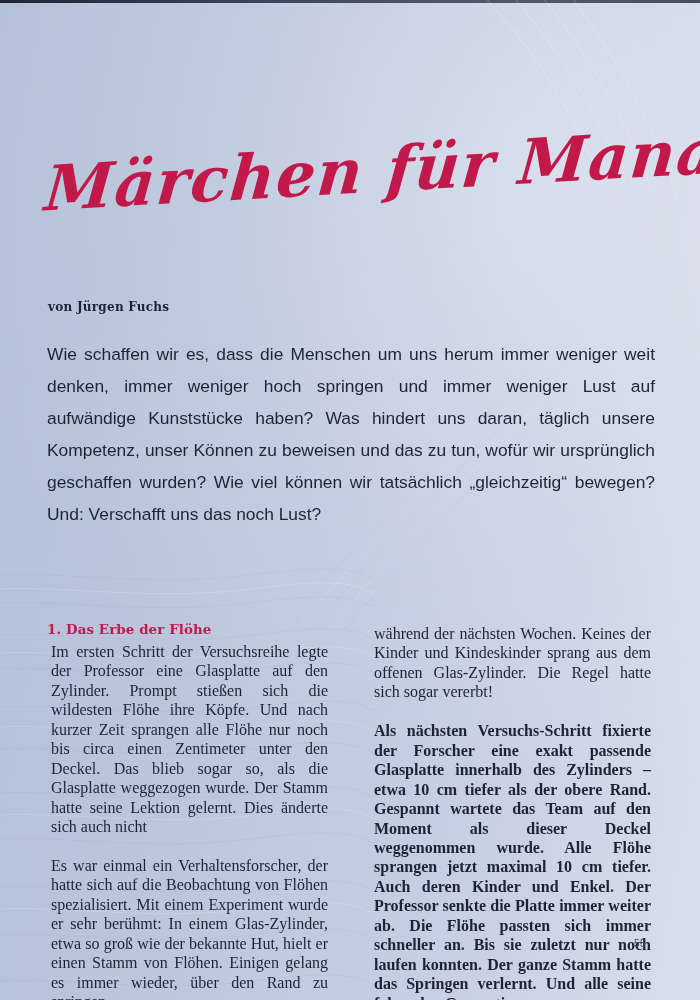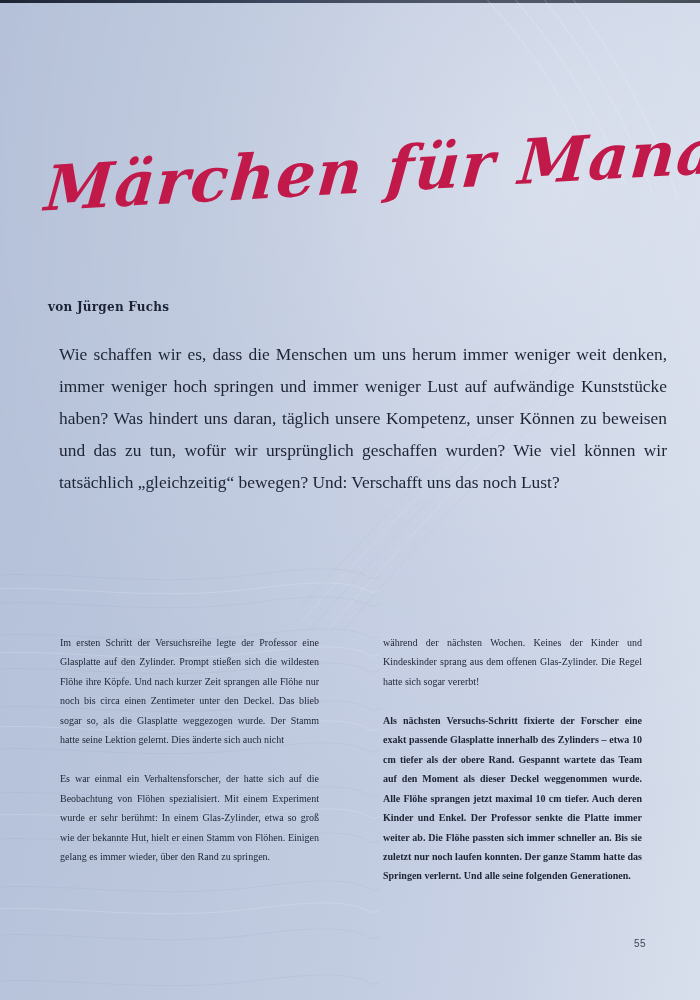--- a/index.html
+++ b/index.html
@@ -109,24 +109,24 @@
     font-family: "DejaVu Serif", serif;
     font-weight: 700;
     font-size: 12px;
     letter-spacing: 0.25px;
     color: #1b2334;
   }
 
   
   .lead {
     position: absolute;
-    left: 59px;
+    left: 47px;
     top: 338px;
     width: 608px;
-    font-family: Liberation Serif, serif;
+    font-family: Liberation Sans, sans-serif;
     font-size: 17.4px;
     line-height: 32.1px;
     color: #1d2535;
     text-align: justify;
     text-justify: inter-word;
   }
   .lead p {
     margin: 0;
   }
   .lead p.nojust {
@@ -151,23 +151,23 @@
   .sec-head {
     margin: 0 0 1px 0;
     font-family: "DejaVu Serif", serif;
     font-weight: 700;
     font-size: 13.4px;
     letter-spacing: 0.1px;
     color: #c2194b;
     line-height: 18px;
   }
   .body-p {
-    margin: 13px;
+    margin: 4px;
     font-family: "Liberation Serif", serif;
-    font-size: 10px;
+    font-size: 16px;
     line-height: 19.45px;
     color: #1c2433;
     text-align: justify;
     text-justify: inter-word;
     hyphens: manual;
   }
   .body-p + .body-p {
     margin-top: 19.45px;
   }
   .body-p.last {
@@ -247,20 +247,21 @@
 
   <div class="byline">von Jürgen Fuchs</div>
 
   <div class="lead">
     <p>Wie schaffen wir es, dass die Menschen um uns herum immer weniger weit denken, immer weniger hoch springen und immer weniger Lust auf aufwändige Kunststücke haben? Was hindert uns daran, täglich unsere Kompetenz, unser Können zu beweisen und das zu tun, wofür wir ursprünglich geschaffen wurden? Wie viel können wir tatsächlich „gleichzeitig“ bewegen? Und: Verschafft uns das noch Lust?</p>
   </div>
 
   <div class="cols">
 
     <div class="col col-left">
+      <h2 class="sec-head">1. Das Erbe der Flöhe</h2>
       <p class="body-p">Im ersten Schritt der Versuchsreihe legte der Professor eine Glasplatte auf den Zylinder. Prompt stießen sich die wildesten Flöhe ihre Köpfe. Und nach kurzer Zeit sprangen alle Flöhe nur noch bis circa einen Zentimeter unter den Deckel. Das blieb sogar so, als die Glasplatte weggezogen wurde. Der Stamm hatte seine Lektion gelernt. Dies änderte sich auch nicht</p>
       <p class="body-p">Es war einmal ein Verhaltensforscher, der hatte sich auf die Beobachtung von Flöhen spezialisiert. Mit einem Experiment wurde er sehr berühmt: In einem Glas-Zylinder, etwa so groß wie der bekannte Hut, hielt er einen Stamm von Flöhen. Einigen gelang es immer wieder, über den Rand zu springen.</p>
     </div>
 
     <div class="col col-right">
       <p class="body-p">während der nächsten Wochen. Keines der Kinder und Kindeskinder sprang aus dem offenen Glas-Zylinder. Die Regel hatte sich sogar vererbt!</p>
       <p class="body-p last">Als nächsten Versuchs-Schritt fixierte der Forscher eine exakt passende Glasplatte innerhalb des Zylinders – etwa 10 cm tiefer als der obere Rand. Gespannt wartete das Team auf den Moment als dieser Deckel weggenommen wurde. Alle Flöhe sprangen jetzt maximal 10 cm tiefer. Auch deren Kinder und Enkel. Der Professor senkte die Platte immer weiter ab. Die Flöhe passten sich immer schneller an. Bis sie zuletzt nur noch laufen konnten. Der ganze Stamm hatte das Springen verlernt. Und alle seine folgenden Generationen.</p>
     </div>
 
   </div>

